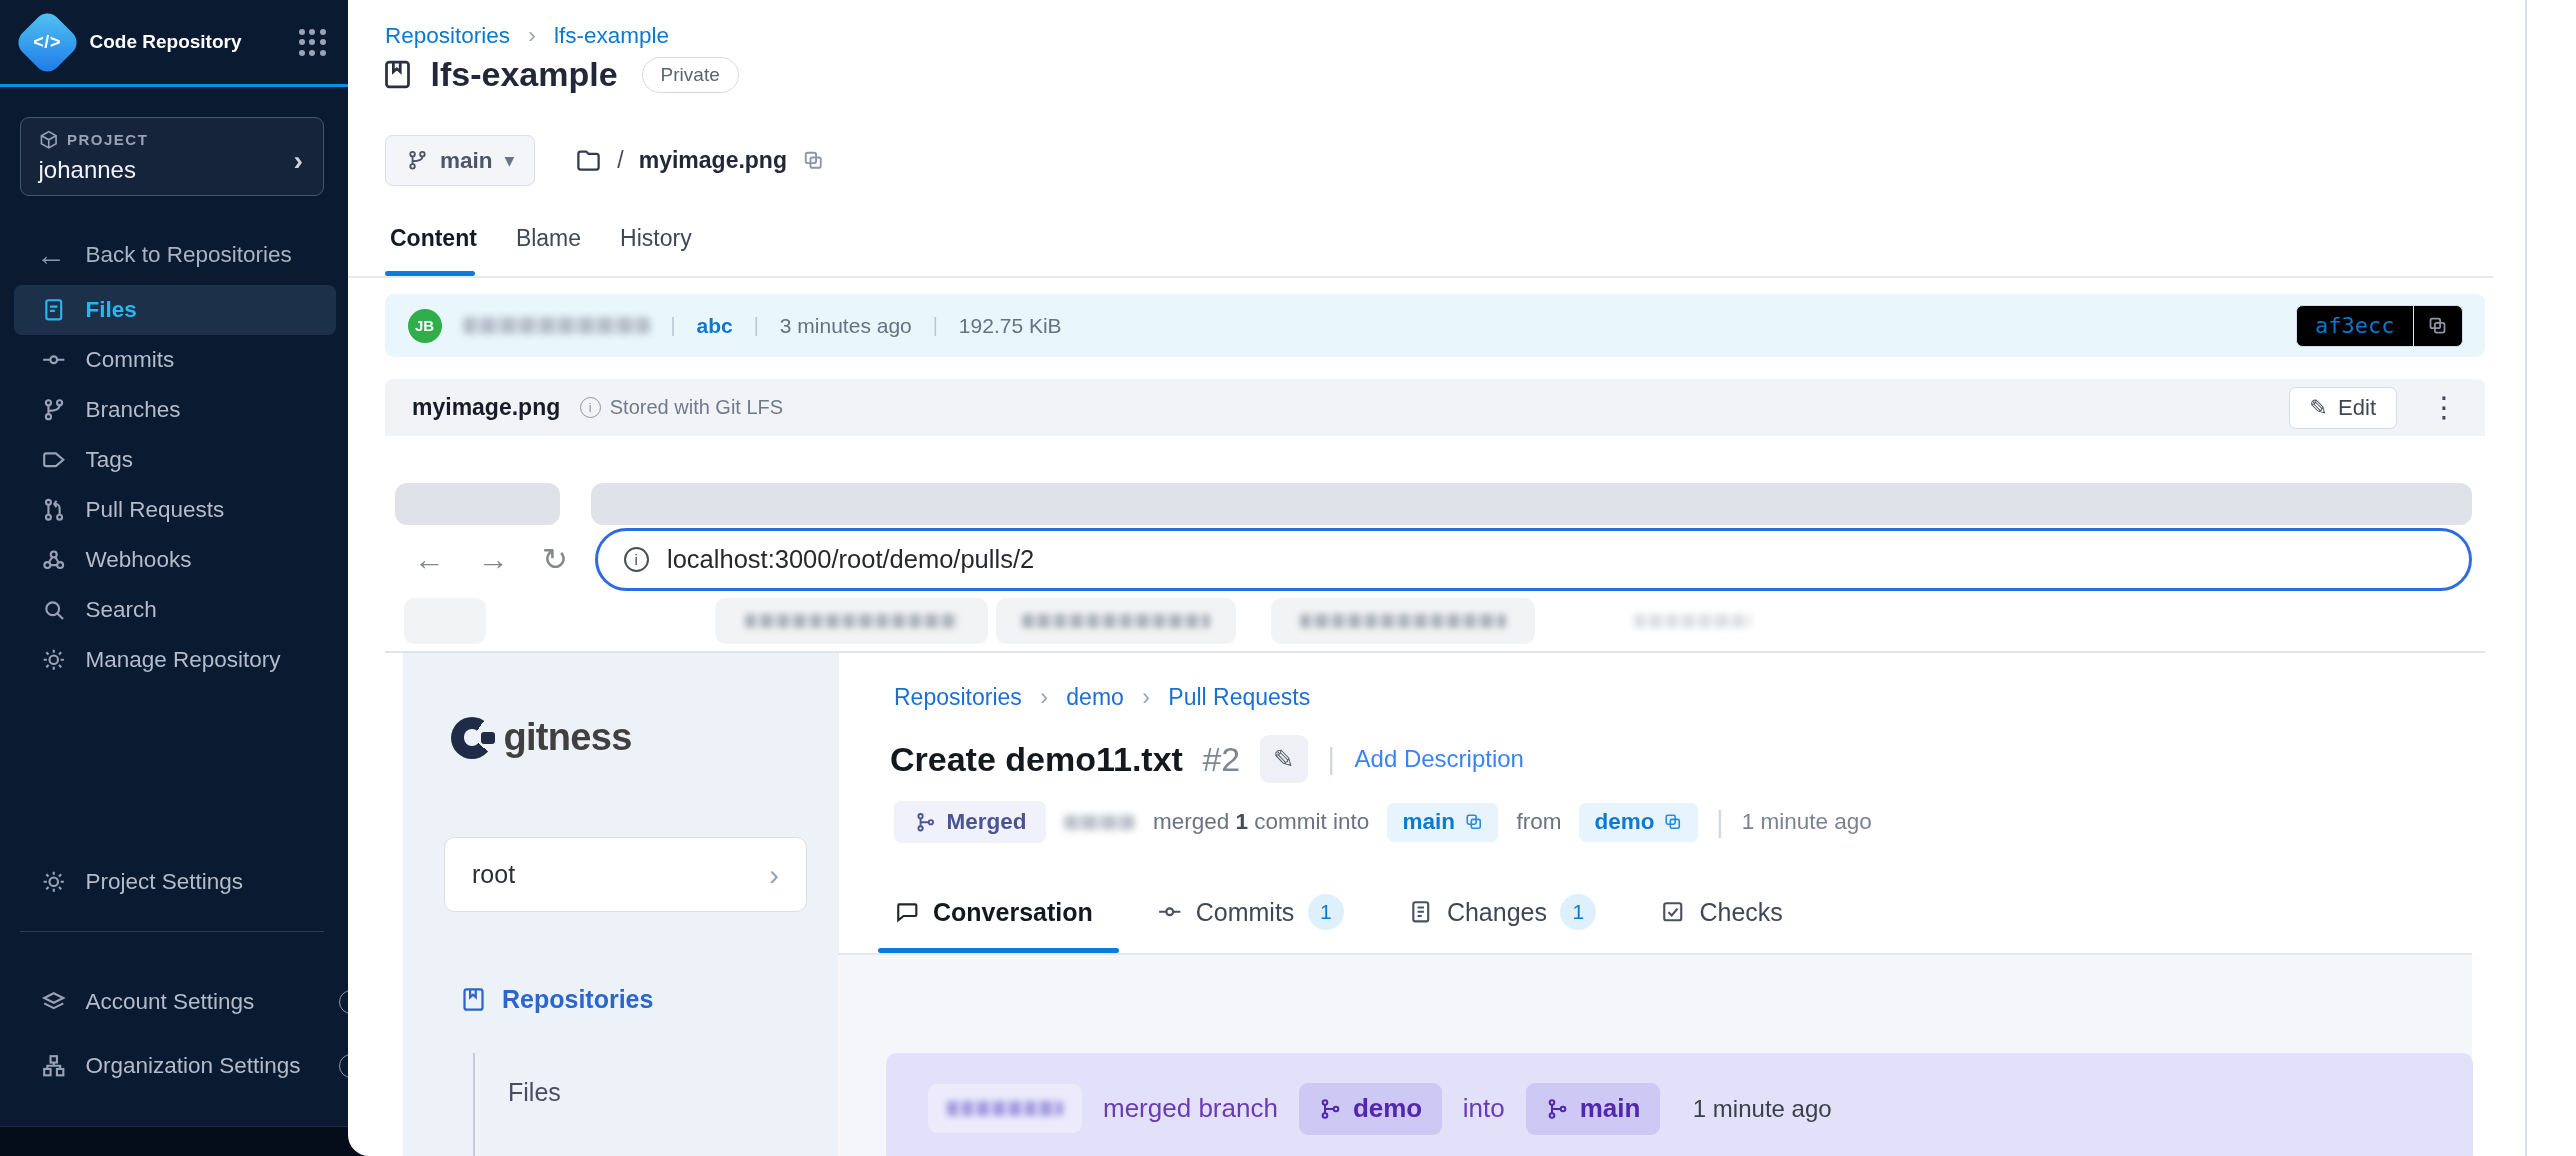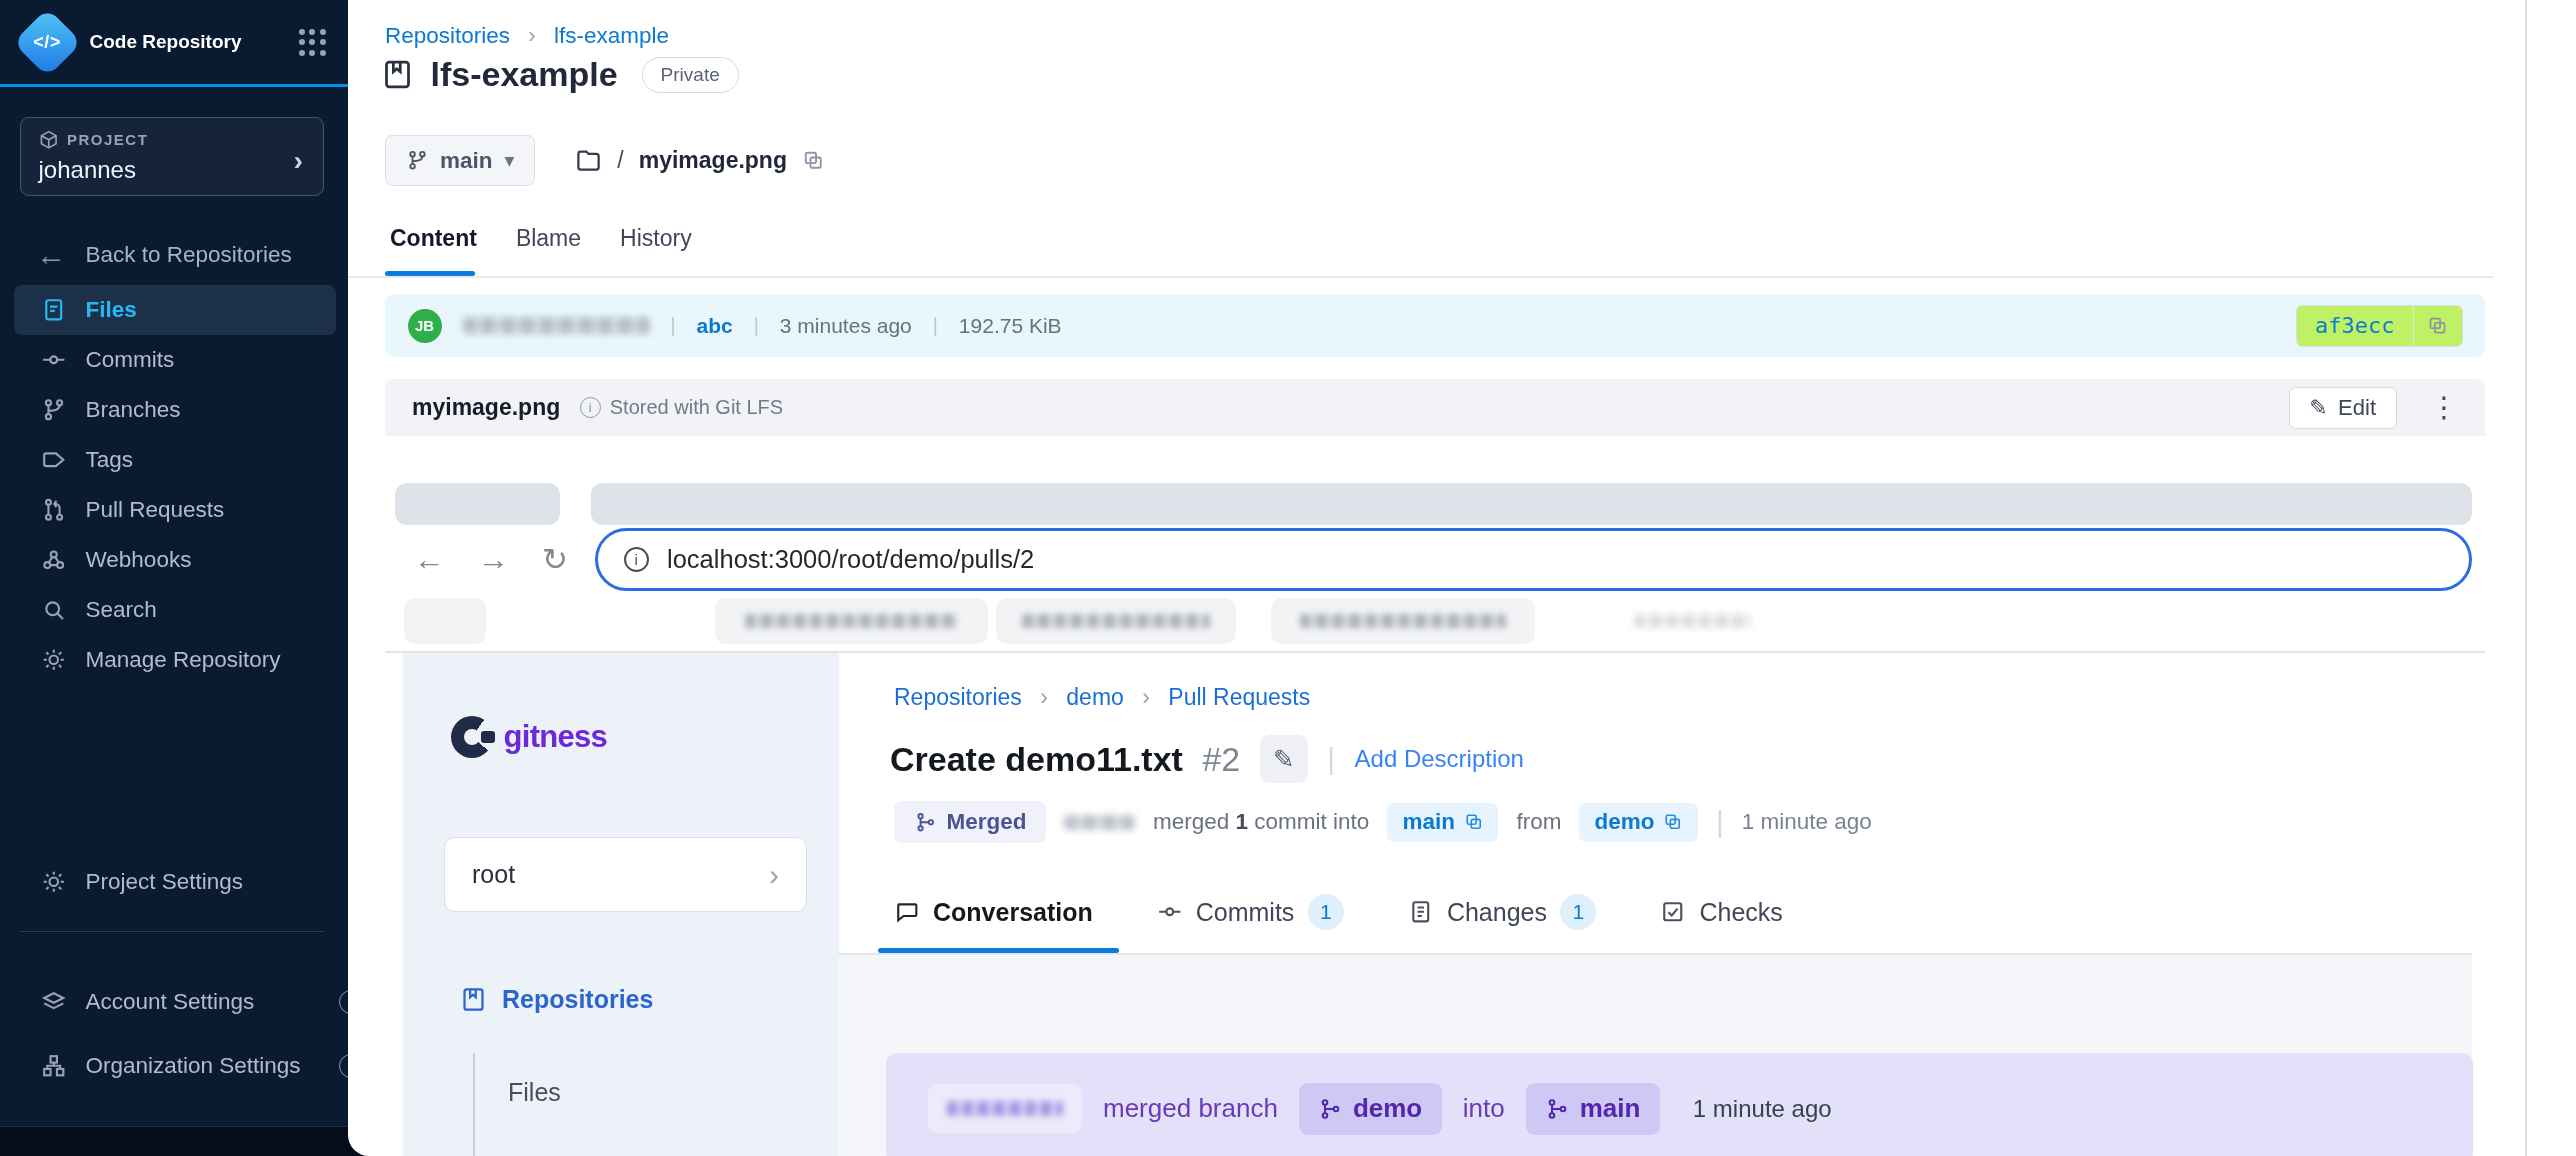--- a/index.html
+++ b/index.html
@@ -77,21 +77,21 @@
   
   #commit-bar{left:37px;top:294px;width:2100px;height:63px;background:#e9f6fc;border-radius:9px;
               display:flex;align-items:center;gap:21px;padding:0 22.5px;box-sizing:border-box;font-size:21px;}
   .avatar{width:34px;height:34px;border-radius:50%;background:#2fae49;color:#fff;font-weight:bold;
           font-size:15px;display:flex;align-items:center;justify-content:center;flex:0 0 auto;}
   .redact{background:repeating-linear-gradient(90deg,#98a0ad 0 12px,#c4cad4 12px 19.5px);
           filter:blur(3.7px);opacity:.65;border-radius:4.5px;height:16.5px;}
   .vsep{color:#bcc8d2;font-size:19.5px;}
   .commit-msg{color:#0b79d0;font-weight:bold;}
   .meta{color:#687181;}
-  #sha-chip{margin-left:auto;height:40px;background:#bef264;border:1.5px solid #d8dce6;border-radius:6.7px;
+  #sha-chip{margin-left:auto;height:40px;background:#000000;border:1.5px solid #d8dce6;border-radius:6.7px;
             display:flex;align-items:stretch;overflow:hidden;}
   #sha-chip .sha{display:flex;align-items:center;padding:0 18px;color:#0b79d0;
                  font-family:"DejaVu Sans Mono",monospace;font-size:22px;}
   #sha-chip .cbtn{display:flex;align-items:center;padding:0 13.5px;border-left:1.5px solid #e2e5ec;color:#8d95a6;}
 
   
   #file-header{left:37px;top:379px;width:2100px;height:57px;background:#f2f3f6;border-radius:7.5px 7.5px 0 0;
                display:flex;align-items:center;gap:19.5px;padding:0 27px;box-sizing:border-box;}
   #file-header .fname{font-size:23px;font-weight:bold;color:#171c28;}
   .lfs-note{display:flex;align-items:center;gap:9px;color:#717a8b;font-size:20px;}
@@ -116,21 +116,21 @@
            filter:blur(3px);opacity:.8;}
   #bm-divider{left:37px;top:651px;width:2100px;height:2.2px;background:#e3e4e7;}
 
   
   #gpanel{left:55px;top:653px;width:436px;height:503px;background:#edf1f8;}
   #glogo{position:absolute;left:48px;top:63px;display:flex;align-items:center;gap:10.5px;}
   .gmark{width:42px;height:42px;border-radius:50%;position:relative;
          background:conic-gradient(from 130deg,#202c47 0 265deg,transparent 265deg 360deg);}
   .gmark:before{content:"";position:absolute;left:12.7px;top:12.7px;width:16.5px;height:16.5px;border-radius:50%;background:#edf1f8;}
   .gmark:after{content:"";position:absolute;right:-1.5px;top:15px;width:13.5px;height:12px;border-radius:3px;background:#202c47;}
-  #glogo b{font-size:31px;color:#6d28d9;letter-spacing:-0.7px;}
+  #glogo b{font-size:38px;color:#404040;letter-spacing:-0.7px;}
   #root-box{position:absolute;left:41px;top:184px;width:363px;height:75px;background:#fff;
             border:1.5px solid #d9dde6;border-radius:10.5px;display:flex;align-items:center;
             padding:0 27px;box-sizing:border-box;font-size:25px;color:#2a2f3a;}
   #root-box .chev{margin-left:auto;color:#9aa3b3;font-size:30px;}
   #g-repos{position:absolute;left:57px;top:332px;display:flex;align-items:center;gap:15px;
            color:#2a66cc;font-weight:bold;font-size:25px;}
   #g-repos .ic{color:#2a66cc;}
   #g-indent{position:absolute;left:70px;top:400px;bottom:0;width:1.5px;background:#c7ccd6;}
   #g-files{position:absolute;left:105px;top:425px;font-size:25px;color:#474e5e;}
 

